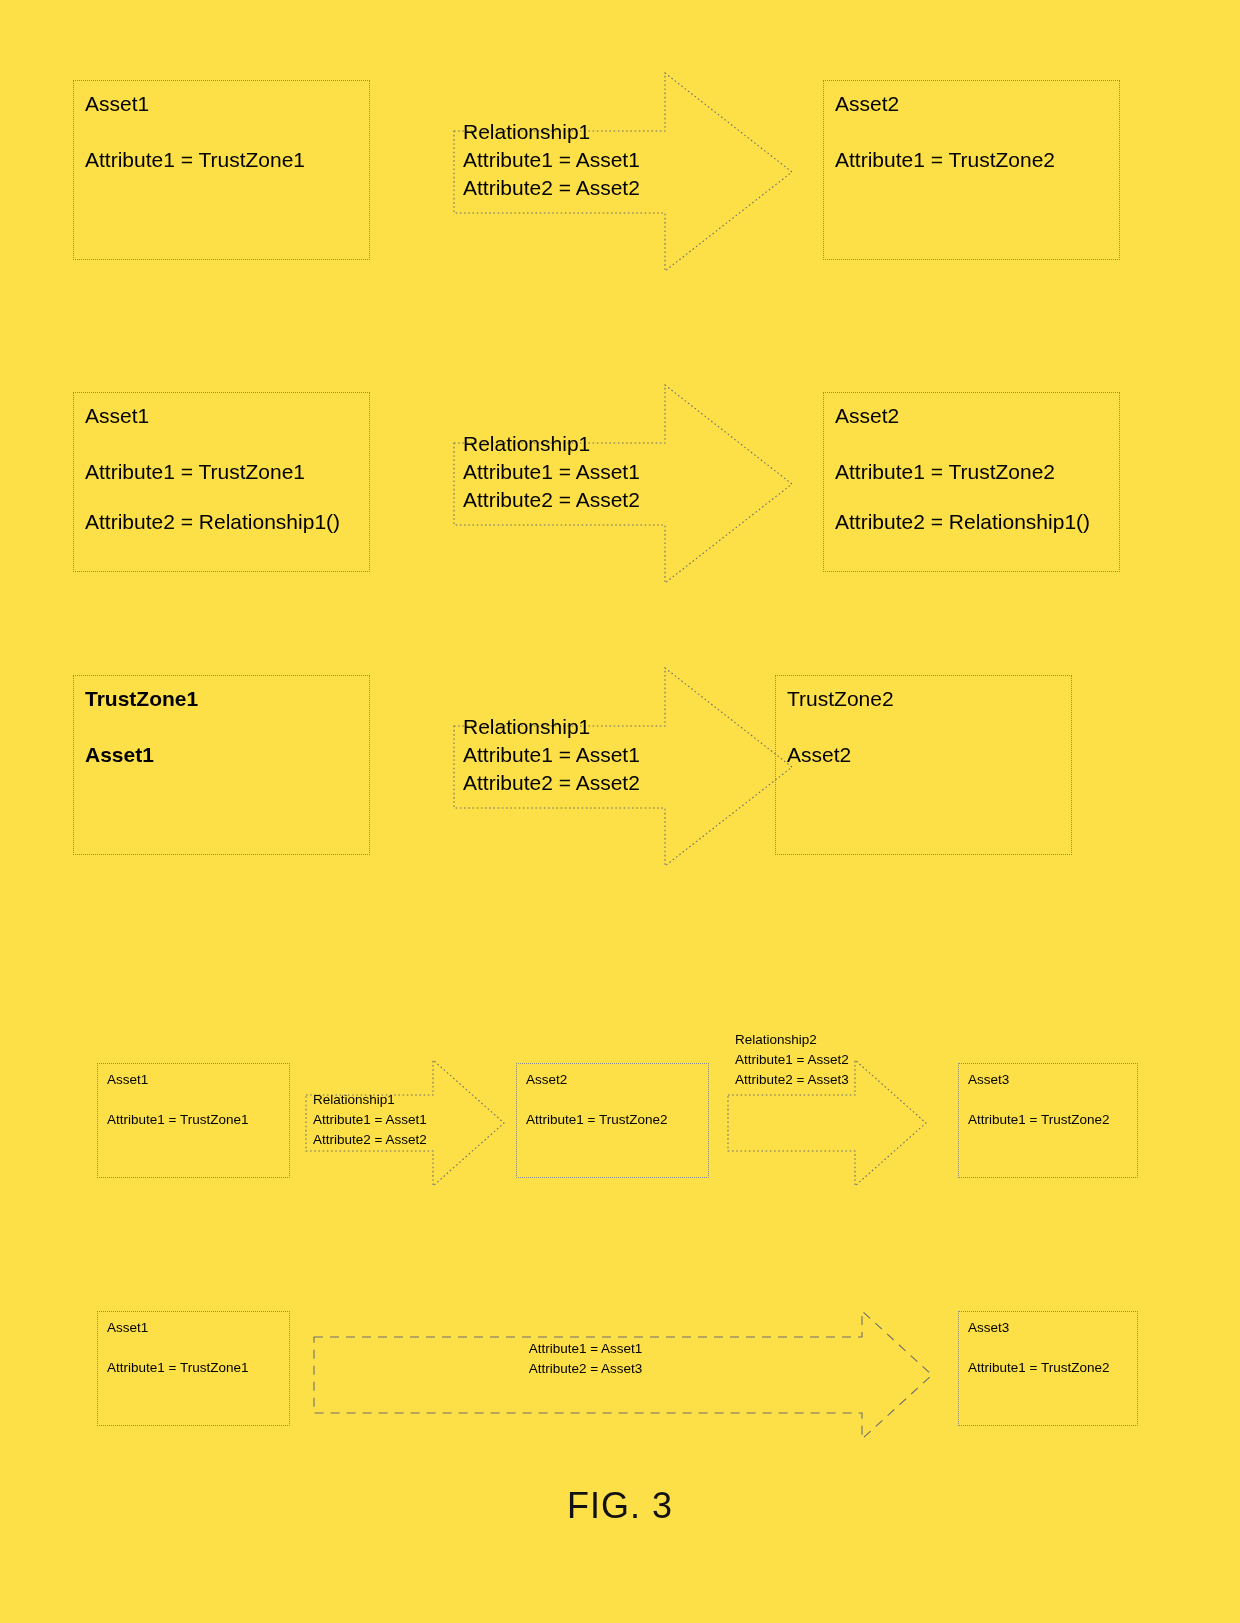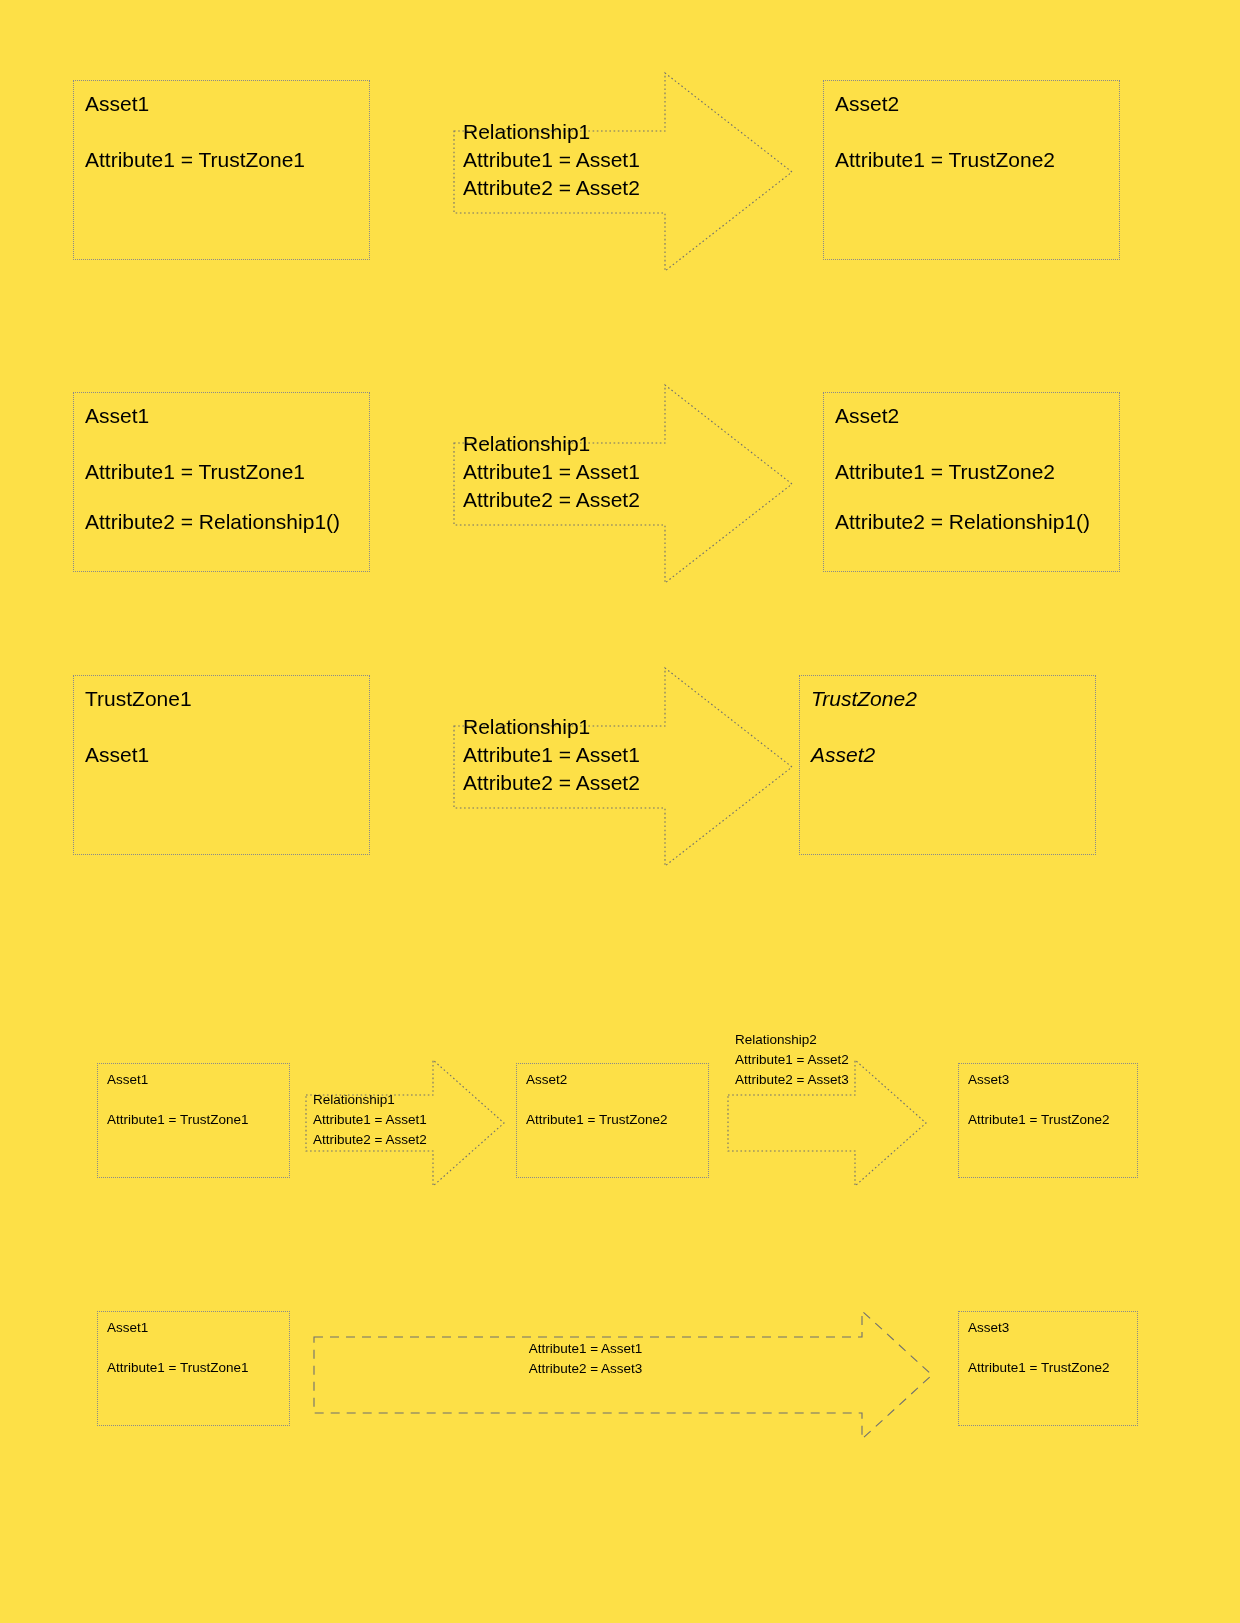--- a/index.html
+++ b/index.html
@@ -144,40 +144,40 @@
   <div class="box big" style="left:823px; top:392px; width:297px; height:180px;">
     <div class="box-inner">
       <div class="title-line">Asset2</div>
       <div class="attr-block">
         <div class="attr-line">Attribute1 = TrustZone2</div>
         <div class="attr-line">Attribute2 = Relationship1()</div>
       </div>
     </div>
   </div>
 
-  <div class="box big" style="left:73px; top:675px; width:297px; height:180px;">
+  <div class="box big" style="left:73px; top:675px; width:297px; height:180px;font-weight:bold;">
     <div class="box-inner">
       <div class="title-line">TrustZone1</div>
       <div class="attr-block">
         <div class="attr-line">Asset1</div>
       </div>
     </div>
   </div>
 
   <svg class="arrow-svg" style="left:453px; top:667px;" width="340" height="200" viewBox="0 0 340 200">
     <path class="arrow-path" d="M 1 59 L 212 59 L 212 1 L 339 100 L 212 199 L 212 141 L 1 141 Z" stroke-dasharray="1.6 2.6"></path>
   </svg>
 
   <div class="arrow-label big-arrow-label" style="left:463px; top:713px;">
     <div class="l">Relationship1</div>
     <div class="l">Attribute1 = Asset1</div>
     <div class="l">Attribute2 = Asset2</div>
   </div>
 
-  <div class="box big" style="left:799px; top:675px; width:297px; height:180px;font-style:italic;">
+  <div class="box big" style="left:775px; top:675px; width:297px; height:180px;">
     <div class="box-inner">
       <div class="title-line">TrustZone2</div>
       <div class="attr-block">
         <div class="attr-line">Asset2</div>
       </div>
     </div>
   </div>
 
   <div class="box small" style="left:97px; top:1063px; width:193px; height:115px;">
     <div class="box-inner" style="left:9px; top:7px;">
@@ -246,14 +246,17 @@
 
   <div class="box small" style="left:958px; top:1311px; width:180px; height:115px;">
     <div class="box-inner" style="left:9px; top:7px;">
       <div class="title-line">Asset3</div>
       <div class="attr-block">
         <div class="attr-line">Attribute1 = TrustZone2</div>
       </div>
     </div>
   </div>
 
+  <div class="fig-caption" style="top:1485px;">
+    <span>FIG. 3</span>
+  </div>
 
 </div>
 
 </body></html>

